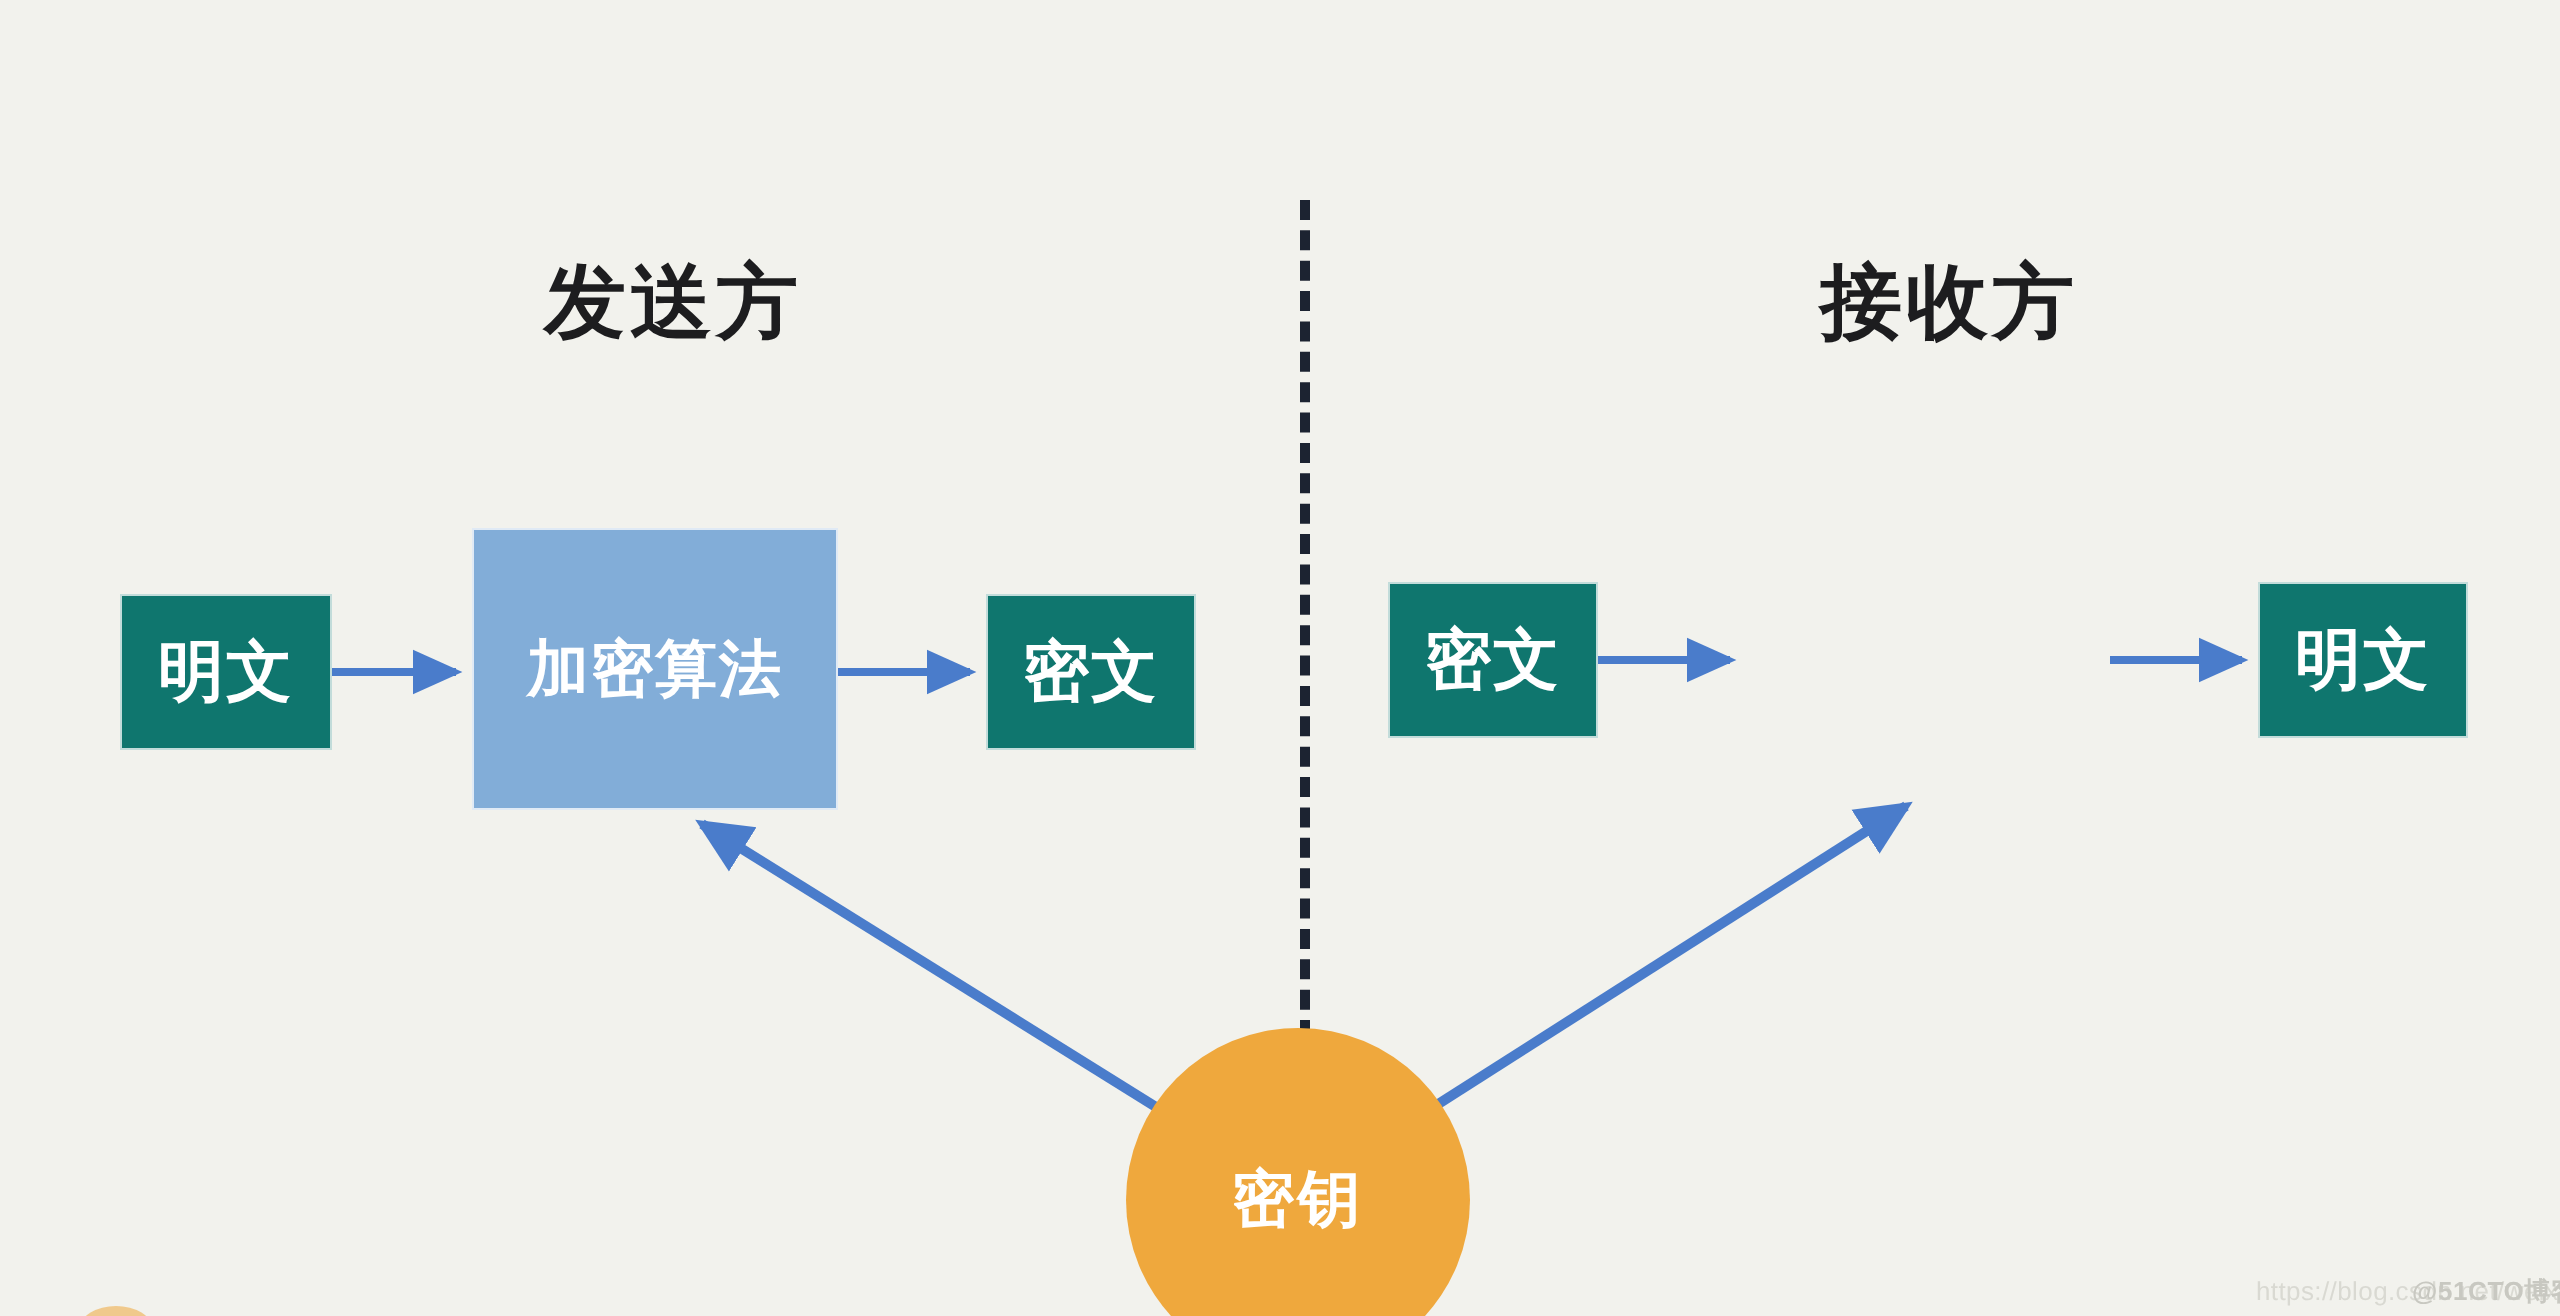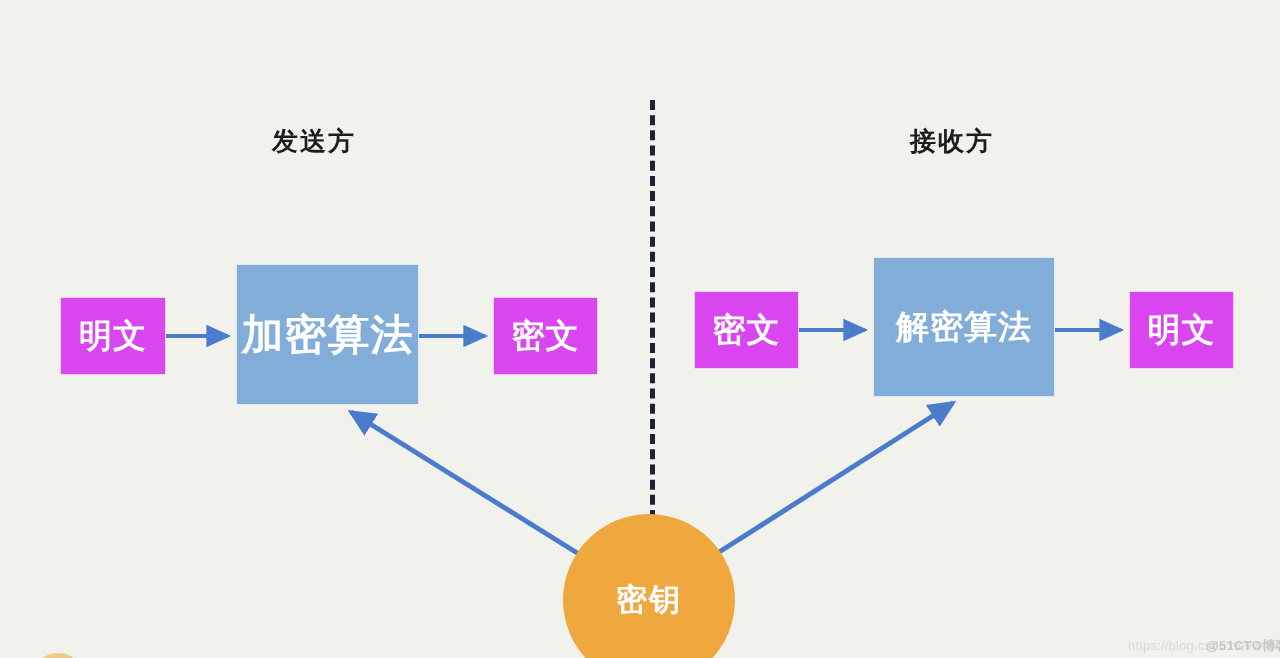--- a/index.html
+++ b/index.html
@@ -28,28 +28,28 @@
     justify-content: center;
     color: #ffffff;
     font-weight: 700;
     letter-spacing: 1px;
     box-sizing: border-box;
     user-select: none;
   }
   .box {
     border: 1px solid rgba(255,255,255,0.75);
   }
-  .box-dark { background: #d946ef; font-family: Liberation Mono, monospace; }
+  .box-dark { background: #0f766e; font-family: Liberation Mono, monospace; }
   .box-light { background: #82add8; }
 
   .section-title {
     position: absolute;
     color: #1d1d1f;
     font-weight: 700;
-    font-size: 26px;
+    font-size: 41px;
     letter-spacing: 2px;
     white-space: nowrap;
     user-select: none;
   }
 
   .circle {
     position: absolute;
     border-radius: 50%;
     background: #efa83d;
     display: flex;
@@ -122,27 +122,26 @@
 
     <line x1="1055" y1="330" x2="1121" y2="330" stroke="#4a7ccb" stroke-width="4" marker-end="url(#ah)"></line>
 
     <line x1="582" y1="556" x2="351" y2="412" stroke="#4a7ccb" stroke-width="5" marker-end="url(#ahk)"></line>
 
     <line x1="716" y1="554" x2="953" y2="403" stroke="#4a7ccb" stroke-width="5" marker-end="url(#ahk)"></line>
   </svg>
 
   <div class="node box box-dark" style="left:60px; top:297px; width:106px; height:78px; font-size:33px;">明文</div>
 
-  <div class="node box box-light" style="left:236px; top:264px; width:183px; height:141px; font-size:42px;">加密算法</div>
+  <div class="node box box-light" style="left:236px; top:264px; width:183px; height:141px; font-size:31px;">加密算法</div>
 
   <div class="node box box-dark" style="left:493px; top:297px; width:105px; height:78px; font-size:33px;">密文</div>
 
   <div class="node box box-dark" style="left:694px; top:291px; width:105px; height:78px; font-size:33px;">密文</div>
 
-  <div class="node box box-light" style="left:873px; top:257px; width:182px; height:140px; font-size:33px;">解密算法</div>
 
   <div class="node box box-dark" style="left:1129px; top:291px; width:105px; height:78px; font-size:33px;">明文</div>
 
   <div class="circle" style="left:563px; top:514px; width:172px; height:172px; font-size:31px;">密钥</div>
 
   <div class="corner-blob" style="left:40px; top:653px; width:36px; height:22px;"></div>
 
   <div class="watermark wm-url" style="left:1128px; top:638px;">https://blog.csdn.net/weixin</div>
 
   <div class="watermark wm-brand" style="left:1206px; top:637px;">@51CTO博客</div>

